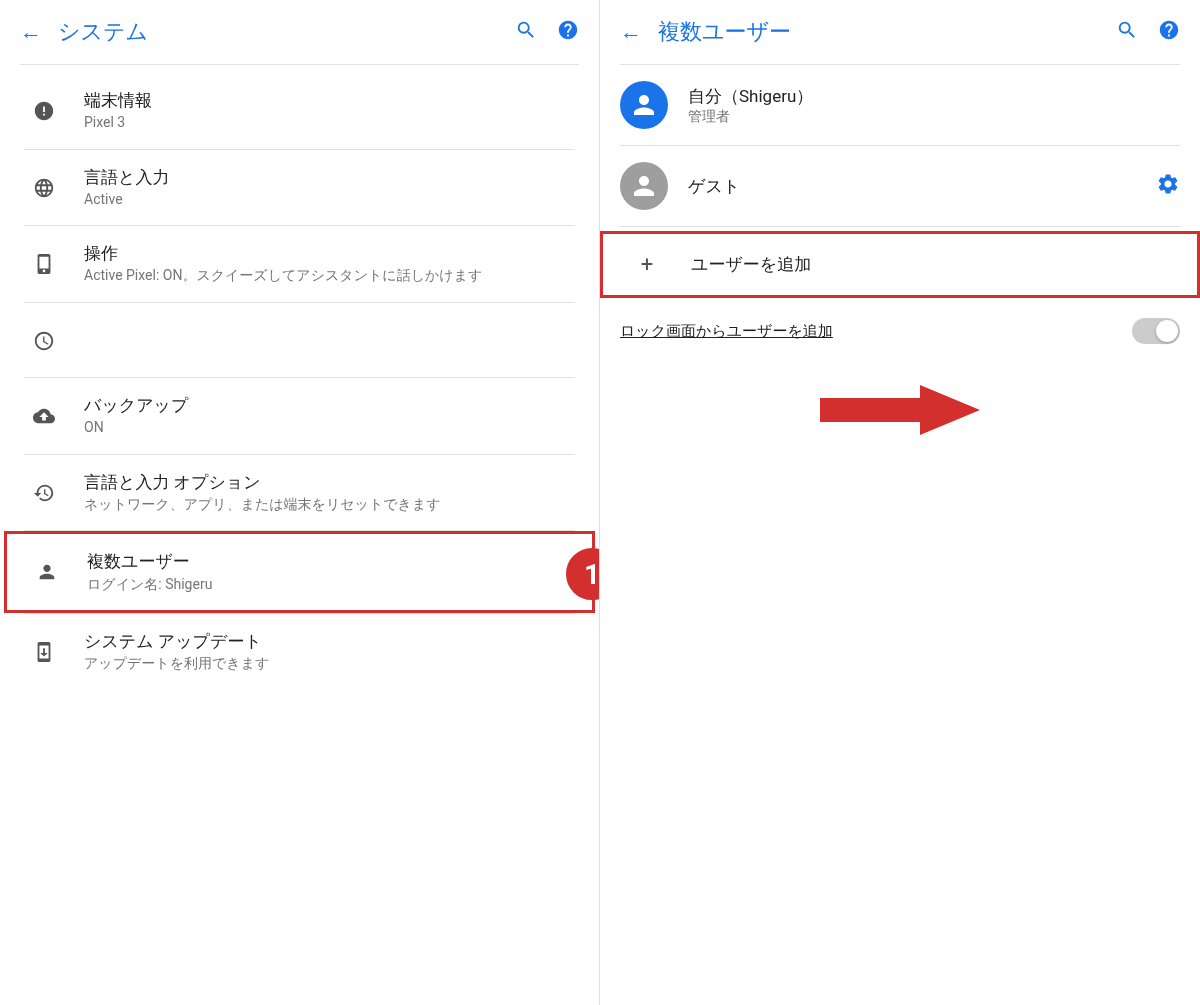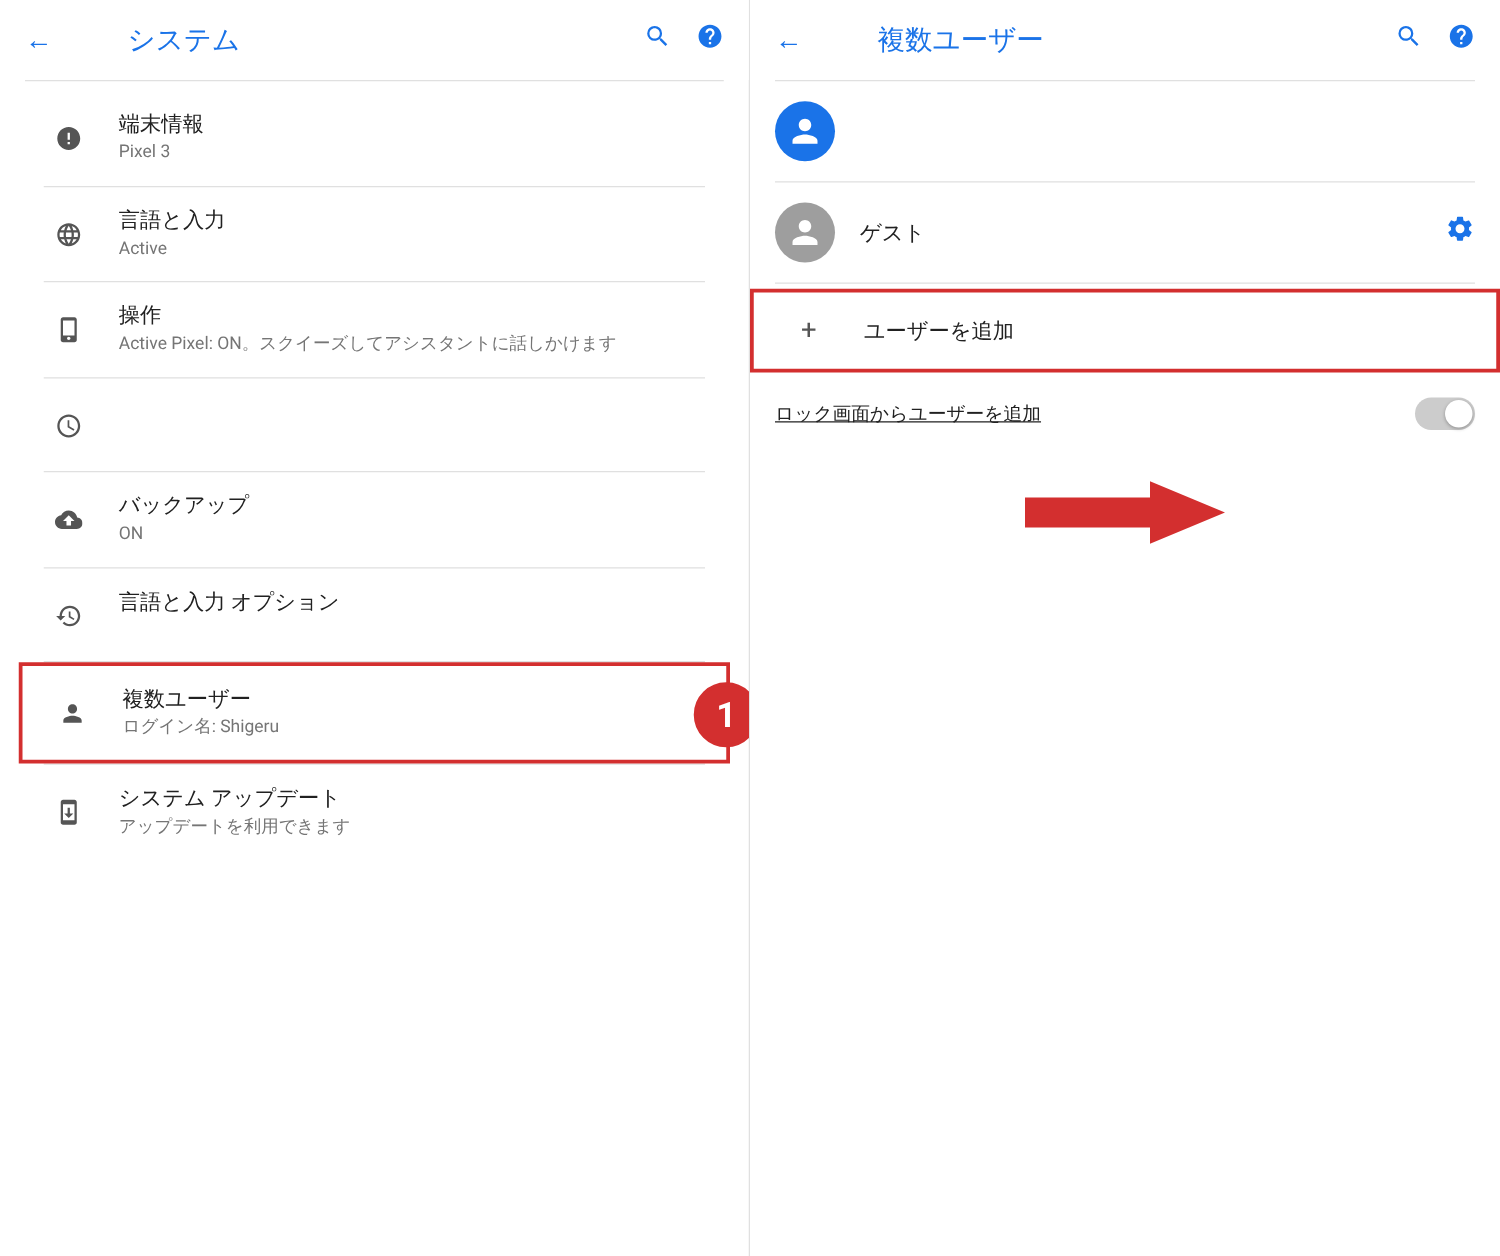--- a/index.html
+++ b/index.html
@@ -45,40 +45,39 @@
       font-size: 22px;
       cursor: pointer;
       margin-right: 16px;
     }
 
     .header-title {
       font-size: 22px;
       color: #1a73e8;
       font-weight: 400;
       flex: 1;
-      margin-left: 44px;
     }
 
     .header-icons {
       display: flex;
       gap: 20px;
       align-items: center;
     }
 
     .header-icon {
       color: #1a73e8;
       font-size: 22px;
       cursor: pointer;
     }
 
     
     .settings-list {
       flex: 1;
       overflow-y: auto;
-      padding: 8px 15px;
+      padding: 8px 4px;
     }
 
     .settings-item {
       display: flex;
       align-items: flex-start;
       padding: 16px 20px;
       cursor: pointer;
       position: relative;
     }
 
@@ -350,20 +349,21 @@
     <div class="divider"></div>
 
     <div class="settings-item">
       <div class="item-icon">
         <svg width="22" height="22" viewBox="0 0 24 24" fill="#555">
           <path d="M13 3c-4.97 0-9 4.03-9 9H1l3.89 3.89.07.14L9 12H6c0-3.87 3.13-7 7-7s7 3.13 7 7-3.13 7-7 7c-1.93 0-3.68-.79-4.94-2.06l-1.42 1.42C8.27 19.99 10.51 21 13 21c4.97 0 9-4.03 9-9s-4.03-9-9-9zm-1 5v5l4.28 2.54.72-1.21-3.5-2.08V8H12z"></path>
         </svg>
       </div>
       <div class="item-content">
         <span class="item-title">言語と入力 オプション</span>
+        <span class="item-subtitle">ネットワーク、アプリ、または端末をリセットできます</span>
       </div>
     </div>
 
     <div class="divider"></div>
 
     <div class="settings-item highlighted" style="position:relative;">
       <div class="item-icon">
         <svg width="22" height="22" viewBox="0 0 24 24" fill="#555">
           <path d="M12 12c2.21 0 4-1.79 4-4s-1.79-4-4-4-4 1.79-4 4 1.79 4 4 4zm0 2c-2.67 0-8 1.34-8 4v2h16v-2c0-2.66-5.33-4-8-4z"></path>
         </svg>
@@ -413,20 +413,24 @@
   </div>
 
   <div class="divider"></div>
 
   <div class="user-item">
     <div class="user-avatar blue">
       <svg width="30" height="30" viewBox="0 0 24 24" fill="white">
         <path d="M12 12c2.21 0 4-1.79 4-4s-1.79-4-4-4-4 1.79-4 4 1.79 4 4 4zm0 2c-2.67 0-8 1.34-8 4v2h16v-2c0-2.66-5.33-4-8-4z"></path>
       </svg>
     </div>
+    <div class="user-info">
+      <div class="user-name">自分（Shigeru）</div>
+      <div class="user-role">管理者</div>
+    </div>
   </div>
 
   <div class="divider"></div>
 
   <div class="user-item" style="position:relative;">
     <div class="user-avatar gray">
       <svg width="30" height="30" viewBox="0 0 24 24" fill="white">
         <path d="M12 12c2.21 0 4-1.79 4-4s-1.79-4-4-4-4 1.79-4 4 1.79 4 4 4zm0 2c-2.67 0-8 1.34-8 4v2h16v-2c0-2.66-5.33-4-8-4z"></path>
       </svg>
     </div>

